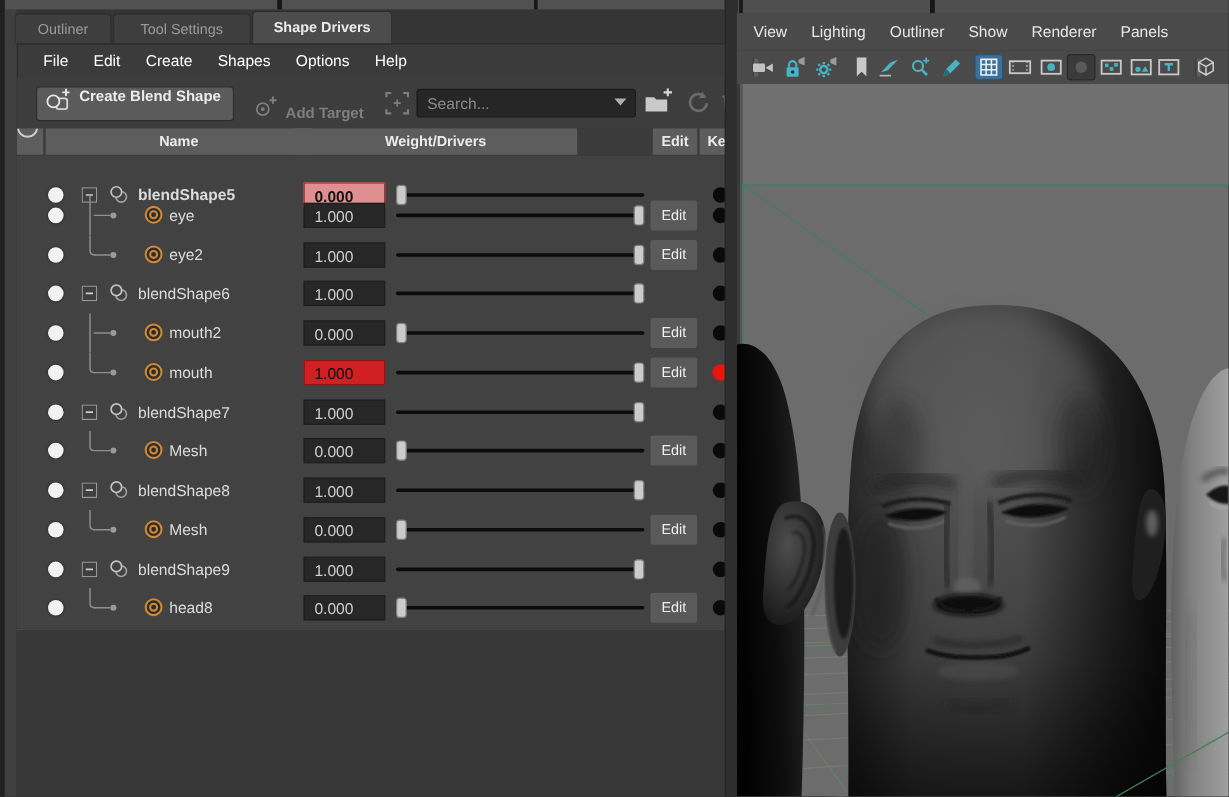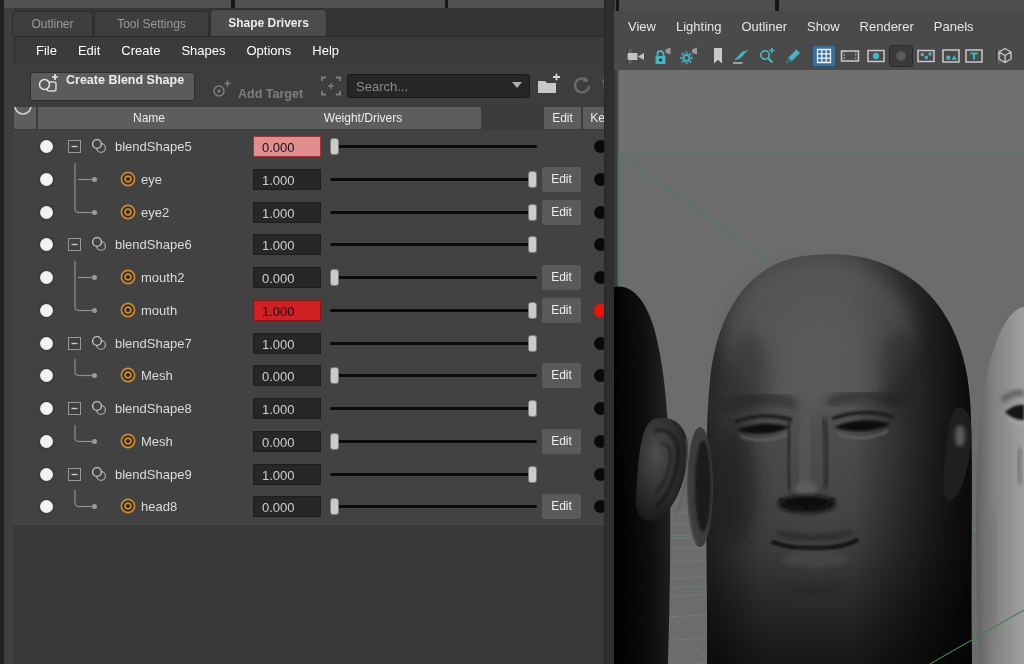--- a/index.html
+++ b/index.html
@@ -32,21 +32,21 @@
   .addtgt{left:196px;top:8px;height:29px;display:flex;align-items:flex-end;gap:6px}
   .addtgt span{font-size:12.5px;font-weight:bold;color:#7e7e7e}
   .sel-brackets{left:306px;top:11px}
   .search-box{left:333px;top:10px;width:183px;height:24px;background:#262626;border:1px solid #1a1a1a;border-radius:3px;
               color:#9a9a9a;font-size:13px;padding:0 18px 0 8px;box-sizing:border-box;outline:none}
   .search-box::placeholder{color:#8a8a8a}
   .search-caret{left:498px;top:18px;width:0;height:0;border-left:5px solid transparent;border-right:5px solid transparent;border-top:6px solid #b0b0b0}
 
   
   .thead{left:14px;top:107px;width:590px;height:22px;background:#3b3b3b}
-  .hcell{position:absolute;top:0;height:22px;background:#5d5d5d;color:#ececec;font-size:12px;font-weight:normal;
+  .hcell{position:absolute;top:0;height:22px;background:#5d5d5d;color:#ececec;font-size:12px;font-weight:bold;
          text-align:center;line-height:22px;overflow:hidden}
 
   
   .rows{left:14px;top:130px;width:590px;height:394px;background:#424242;border-bottom:1px solid #2e2e2e}
   .row{position:absolute;left:0;width:590px;height:33px}
   .radio{position:absolute;left:26px;top:10px;width:13px;height:13px;border-radius:50%;background:#f2f2f2;box-shadow:0 0 2px rgba(0,0,0,.6)}
   .rowlabel{position:absolute;top:0;height:33px;line-height:33px;font-size:13px;color:#dcdcdc;white-space:nowrap}
   .vfield{position:absolute;left:239px;top:6px;width:68px;height:21px;line-height:21px;background:#272727;
           color:#cfcfcf;font-size:13px;padding-left:8px;box-sizing:border-box;border:1px solid #1e1e1e}
   .vfield.pink{background:#e08f91;border-color:#9e3438;color:#141414}
@@ -156,21 +156,21 @@
         <circle cx="9" cy="-1" r="8" fill="none" stroke="#d0d0d0" stroke-width="1.6"></circle>
       </svg>
     </div>
     <div class="hcell" style="left:24px;width:222px">Name</div>
     <div class="hcell" style="left:231px;width:236px">Weight/Drivers</div>
     <div class="hcell" style="left:530px;width:37px">Edit</div>
     <div class="hcell" style="left:569px;width:35px">Key</div>
   </div>
 
   <div class="abs rows" id="se-rows">
-      <div class="row" style="top: 0px;">
+      <div class="row" style="top: 16px; font-weight: bold;">
         <span class="radio"></span>
         <svg style="position:absolute;left:54px;top:10px" width="13" height="13">
           <rect x="0.5" y="0.5" width="12" height="12" fill="#3f3f3f" stroke="#999"></rect>
           <path d="M3.5 6.5 H9.5" stroke="#ccc" stroke-width="1.4"></path>
         </svg>
         <svg style="position:absolute;left:75px;top:6px" width="20" height="20" viewBox="0 0 20 20">
           <circle cx="12" cy="12" r="4.4" fill="none" stroke="#9f9f9f" stroke-width="1.4"></circle>
           <circle cx="8" cy="8" r="4.4" fill="#424242" stroke="#c4c4c4" stroke-width="1.4"></circle>
         </svg>
         <span class="rowlabel" style="left:101px">blendShape5</span>

